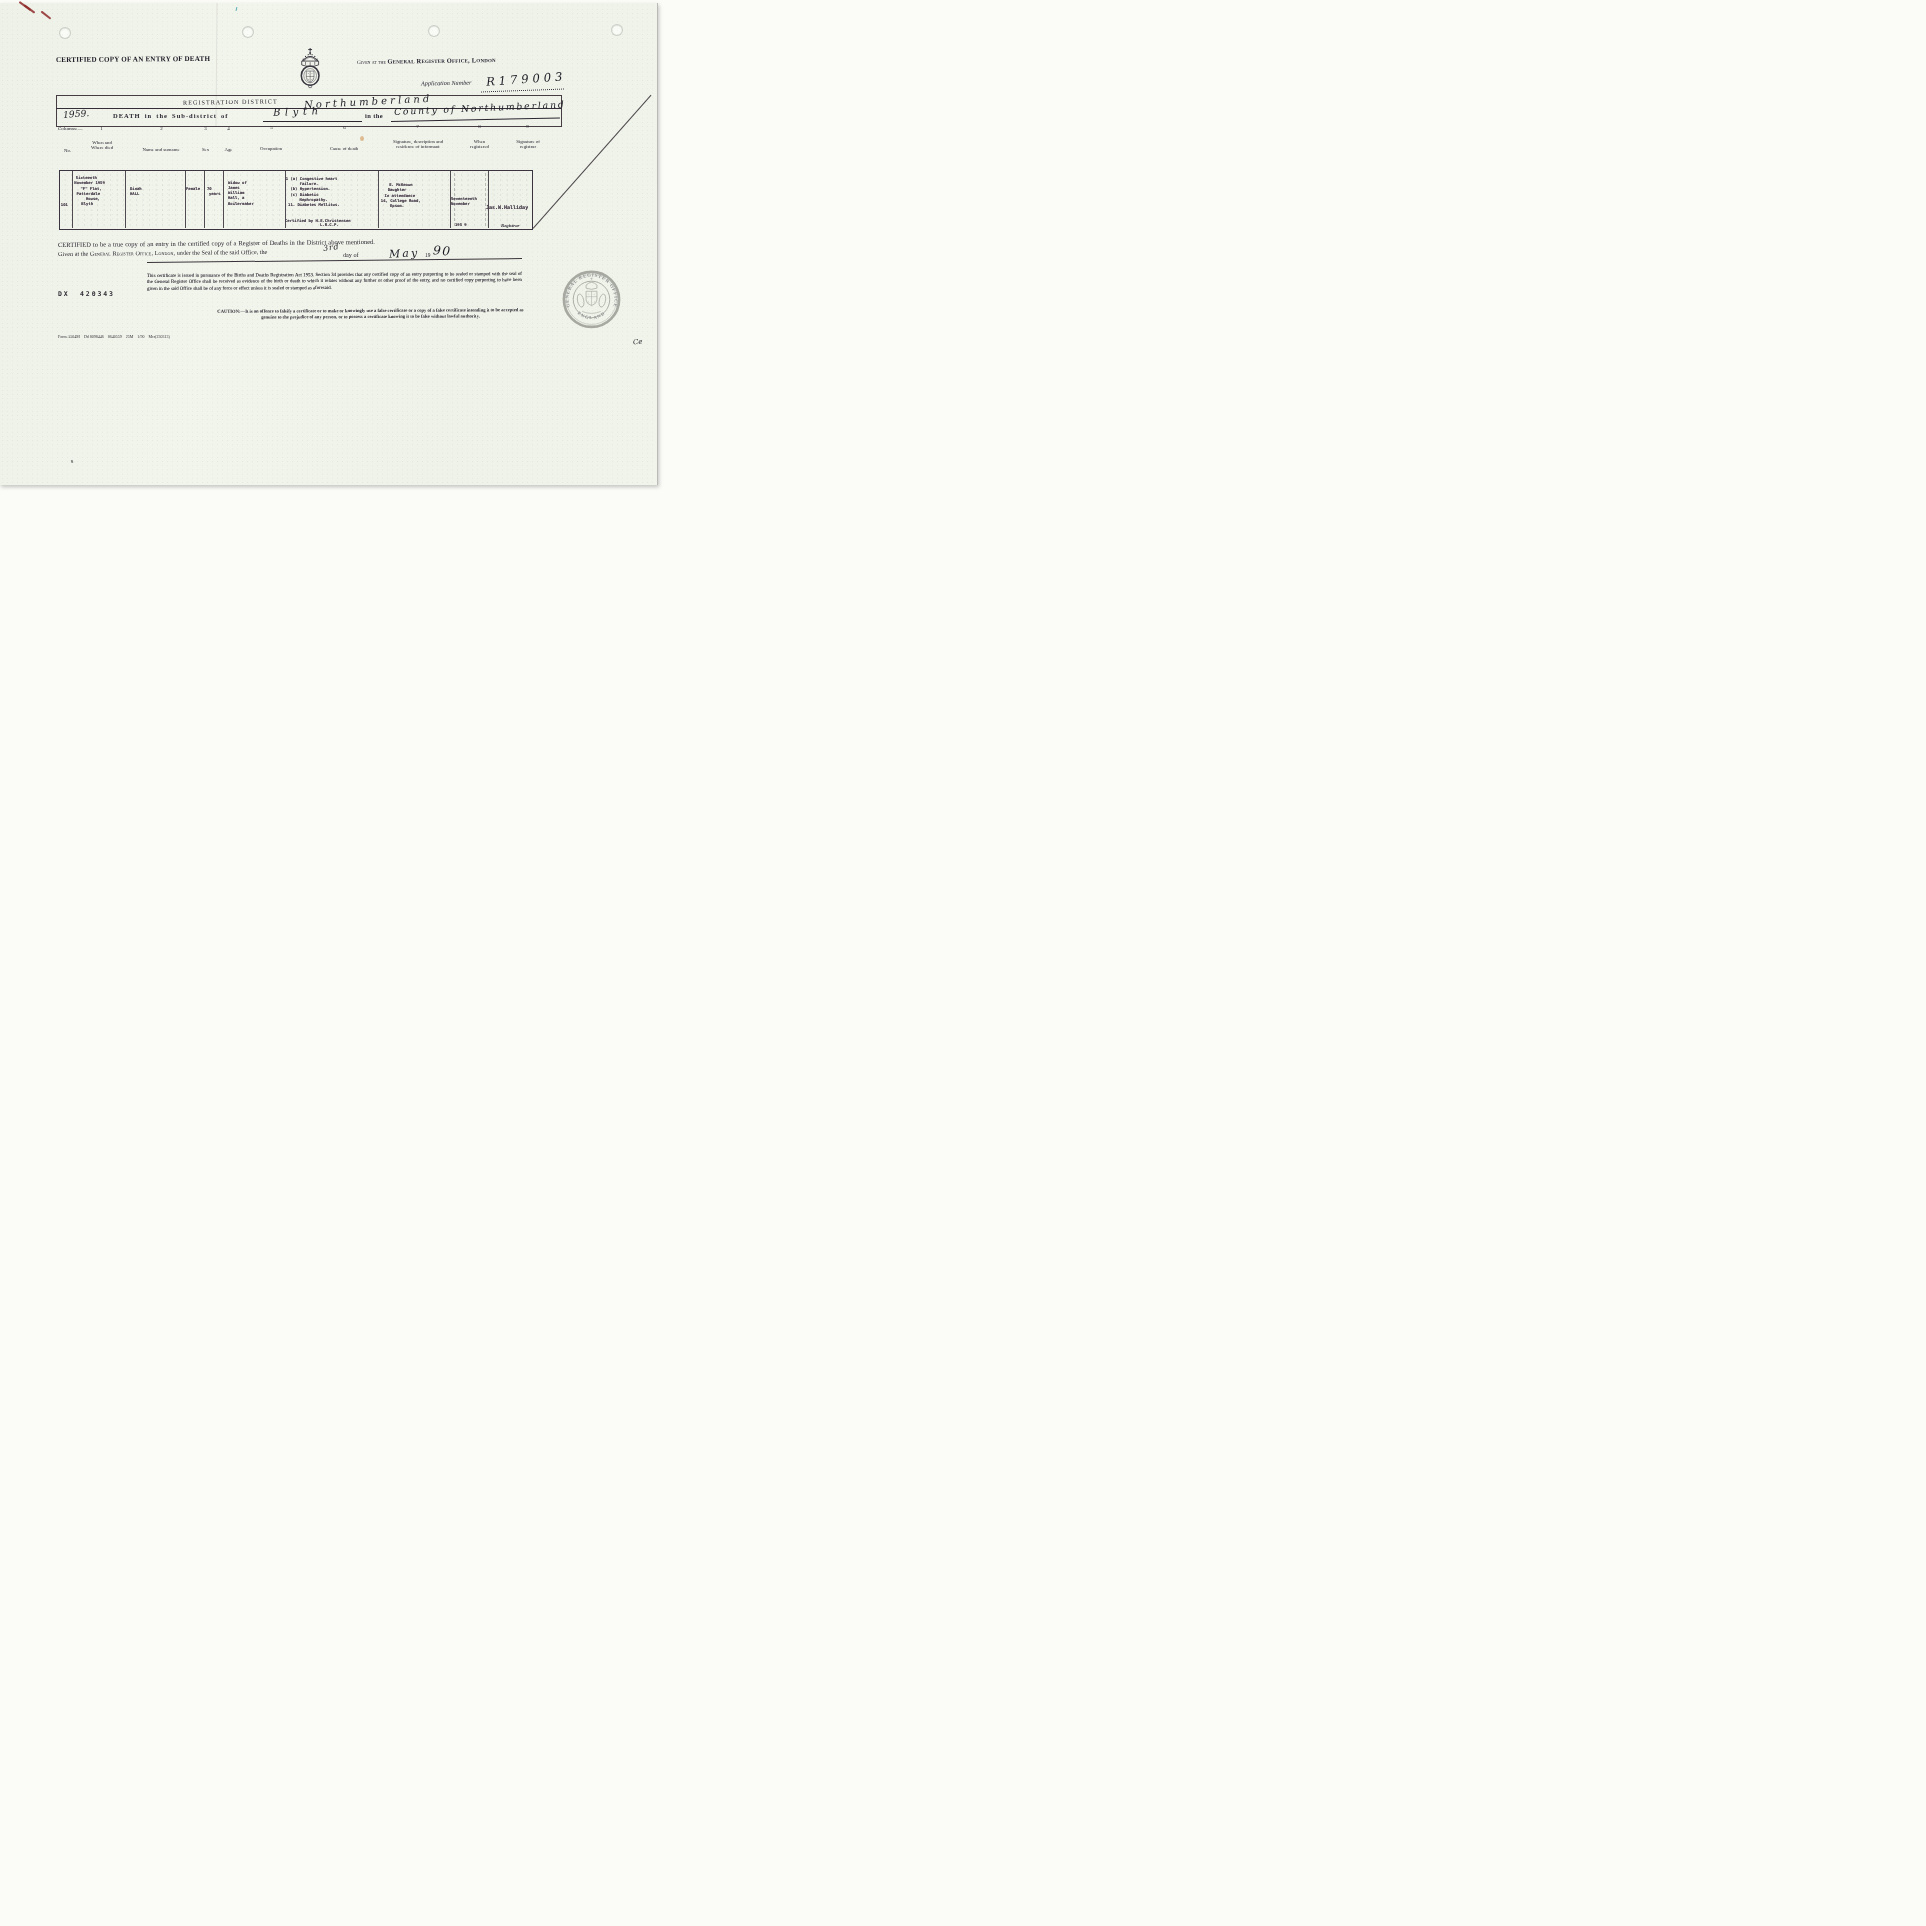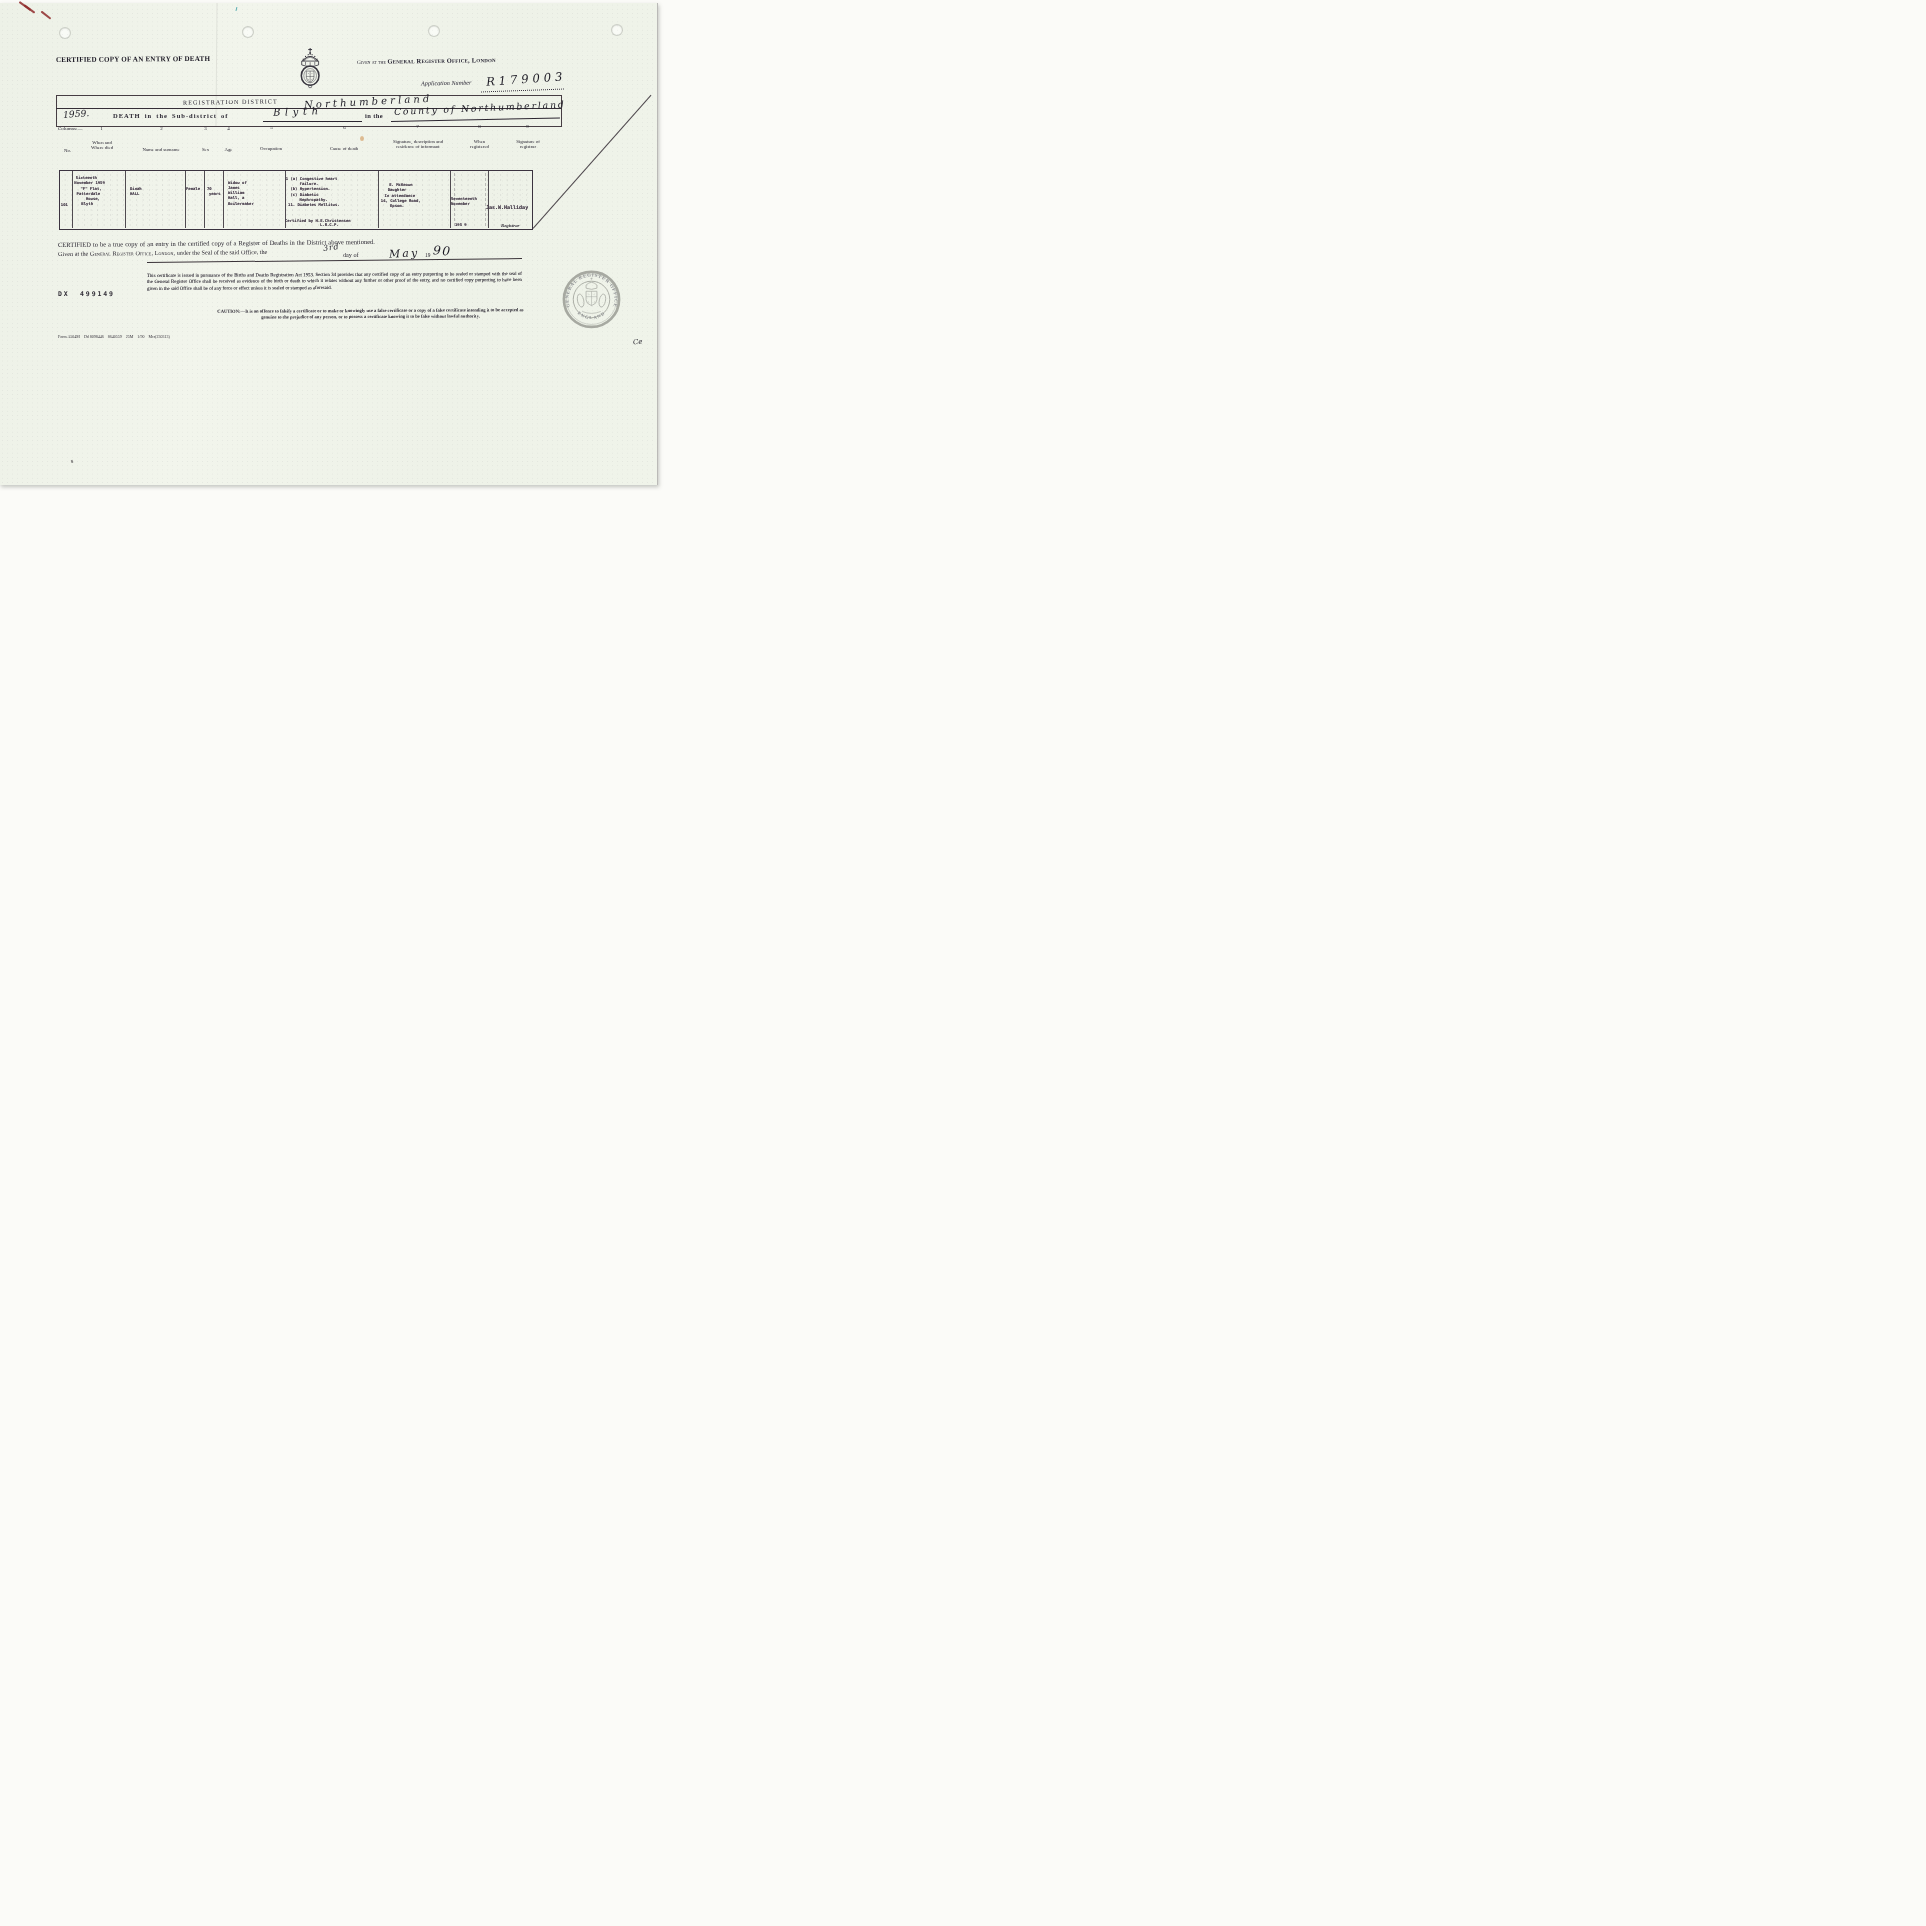--- a/index.html
+++ b/index.html
@@ -205,21 +205,21 @@
     <span style="font-variant:small-caps;letter-spacing:0.1px;">General Register Office, London,</span>
     <span>under the Seal of the said Office, the</span>
   </div>
   <div class="abs hw nowrap" style="left:323px;top:240px;font-size:8px;letter-spacing:0.8px;transform:rotate(-8deg);">3rd</div>
   <div class="abs serif nowrap" style="left:343px;top:248px;font-size:6.2px;color:#28242f;">day of</div>
   <div class="abs hw nowrap" style="left:389px;top:244px;font-size:10.8px;letter-spacing:2.3px;transform:rotate(-3deg);">May</div>
   <div class="abs serif nowrap" style="left:425px;top:249px;font-size:5.4px;color:#28242f;">19</div>
   <div class="abs hw nowrap" style="left:433px;top:241px;font-size:12.3px;letter-spacing:1.5px;transform:rotate(4deg);">90</div>
   <div class="rule" style="left:147px;top:259px;width:375px;height:1.2px;transform:rotate(-.6deg);transform-origin:left;"></div>
 
-  <div class="abs tw nowrap" style="left:58px;top:287px;font-size:6.5px;letter-spacing:1.9px;word-spacing:4.6px;color:#2f2b35;text-shadow:none;">DX 499149</div>
+  <div class="abs tw nowrap" style="left:58px;top:287px;font-size:6.5px;letter-spacing:1.9px;word-spacing:4.6px;color:#2f2b35;text-shadow:none;">DX 420343</div>
 
   <div class="abs serif legal" style="left:147px;top:270px;width:375px;font-size:4.8px;line-height:6.4px;color:#2c2833;text-shadow:0 0 0.2px rgba(44,40,51,.5);transform:rotate(-.3deg);transform-origin:left;">This certificate is issued in pursuance of the Births and Deaths Registration Act 1953.    Section 34 provides that any certified copy of an entry purporting to be sealed or stamped with the seal of the General Register Office shall be received as evidence of the birth or death to which it relates without any further or other proof of the entry, and no certified copy purporting to have been given in the said Office shall be of any force or effect unless it is sealed or stamped as aforesaid.</div>
 
   <div class="abs serif preline" style="left:180px;top:306px;width:381px;text-align:center;font-size:4.6px;font-weight:bold;line-height:6px;color:#28242f;transform:rotate(-.3deg);transform-origin:left;">CAUTION:—It is an offence to falsify a certificate or to make or knowingly use a false certificate or a copy of a false certificate intending it to be accepted as
 genuine to the prejudice of any person, or to possess a certificate knowing it to be false without lawful authority.</div>
 
   <div class="abs serif nowrap" style="left:58px;top:331px;font-size:4px;white-space:pre;color:#332f38;">Form A504M    Dd 8098446    8640559    25M    1/90    Mcr(230313)</div>
 
   <svg class="abs" style="left:562px;top:265px;" width="59" height="64" viewBox="0 0 152 165">
     <defs>

